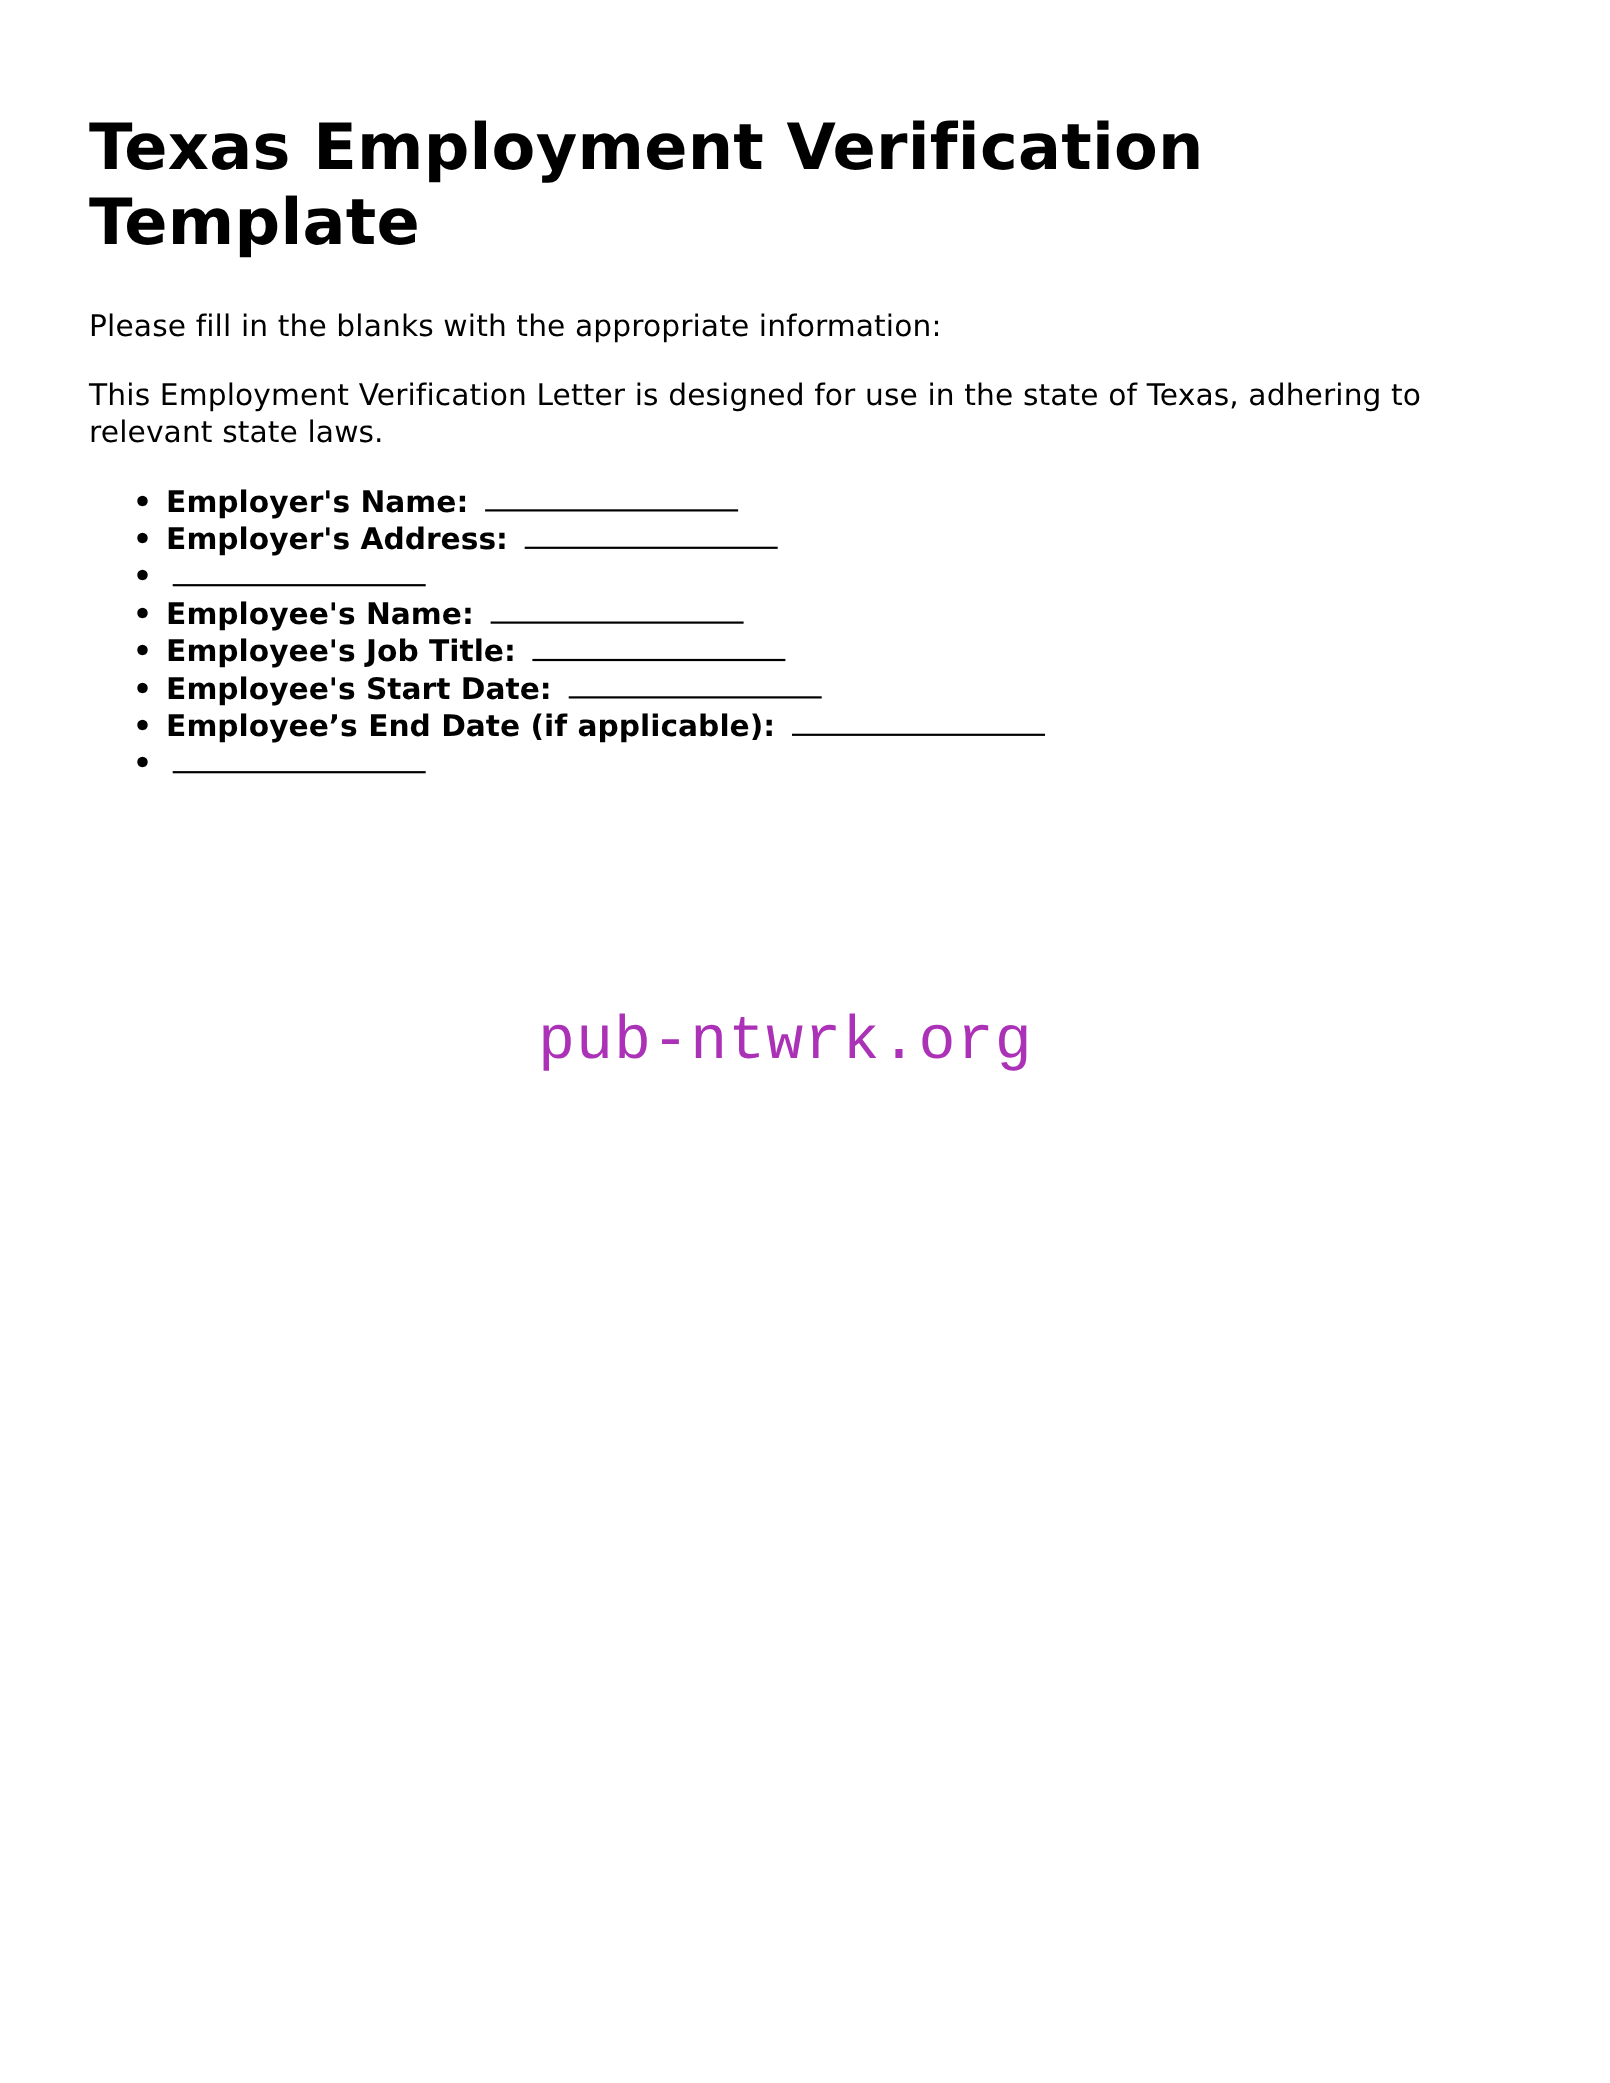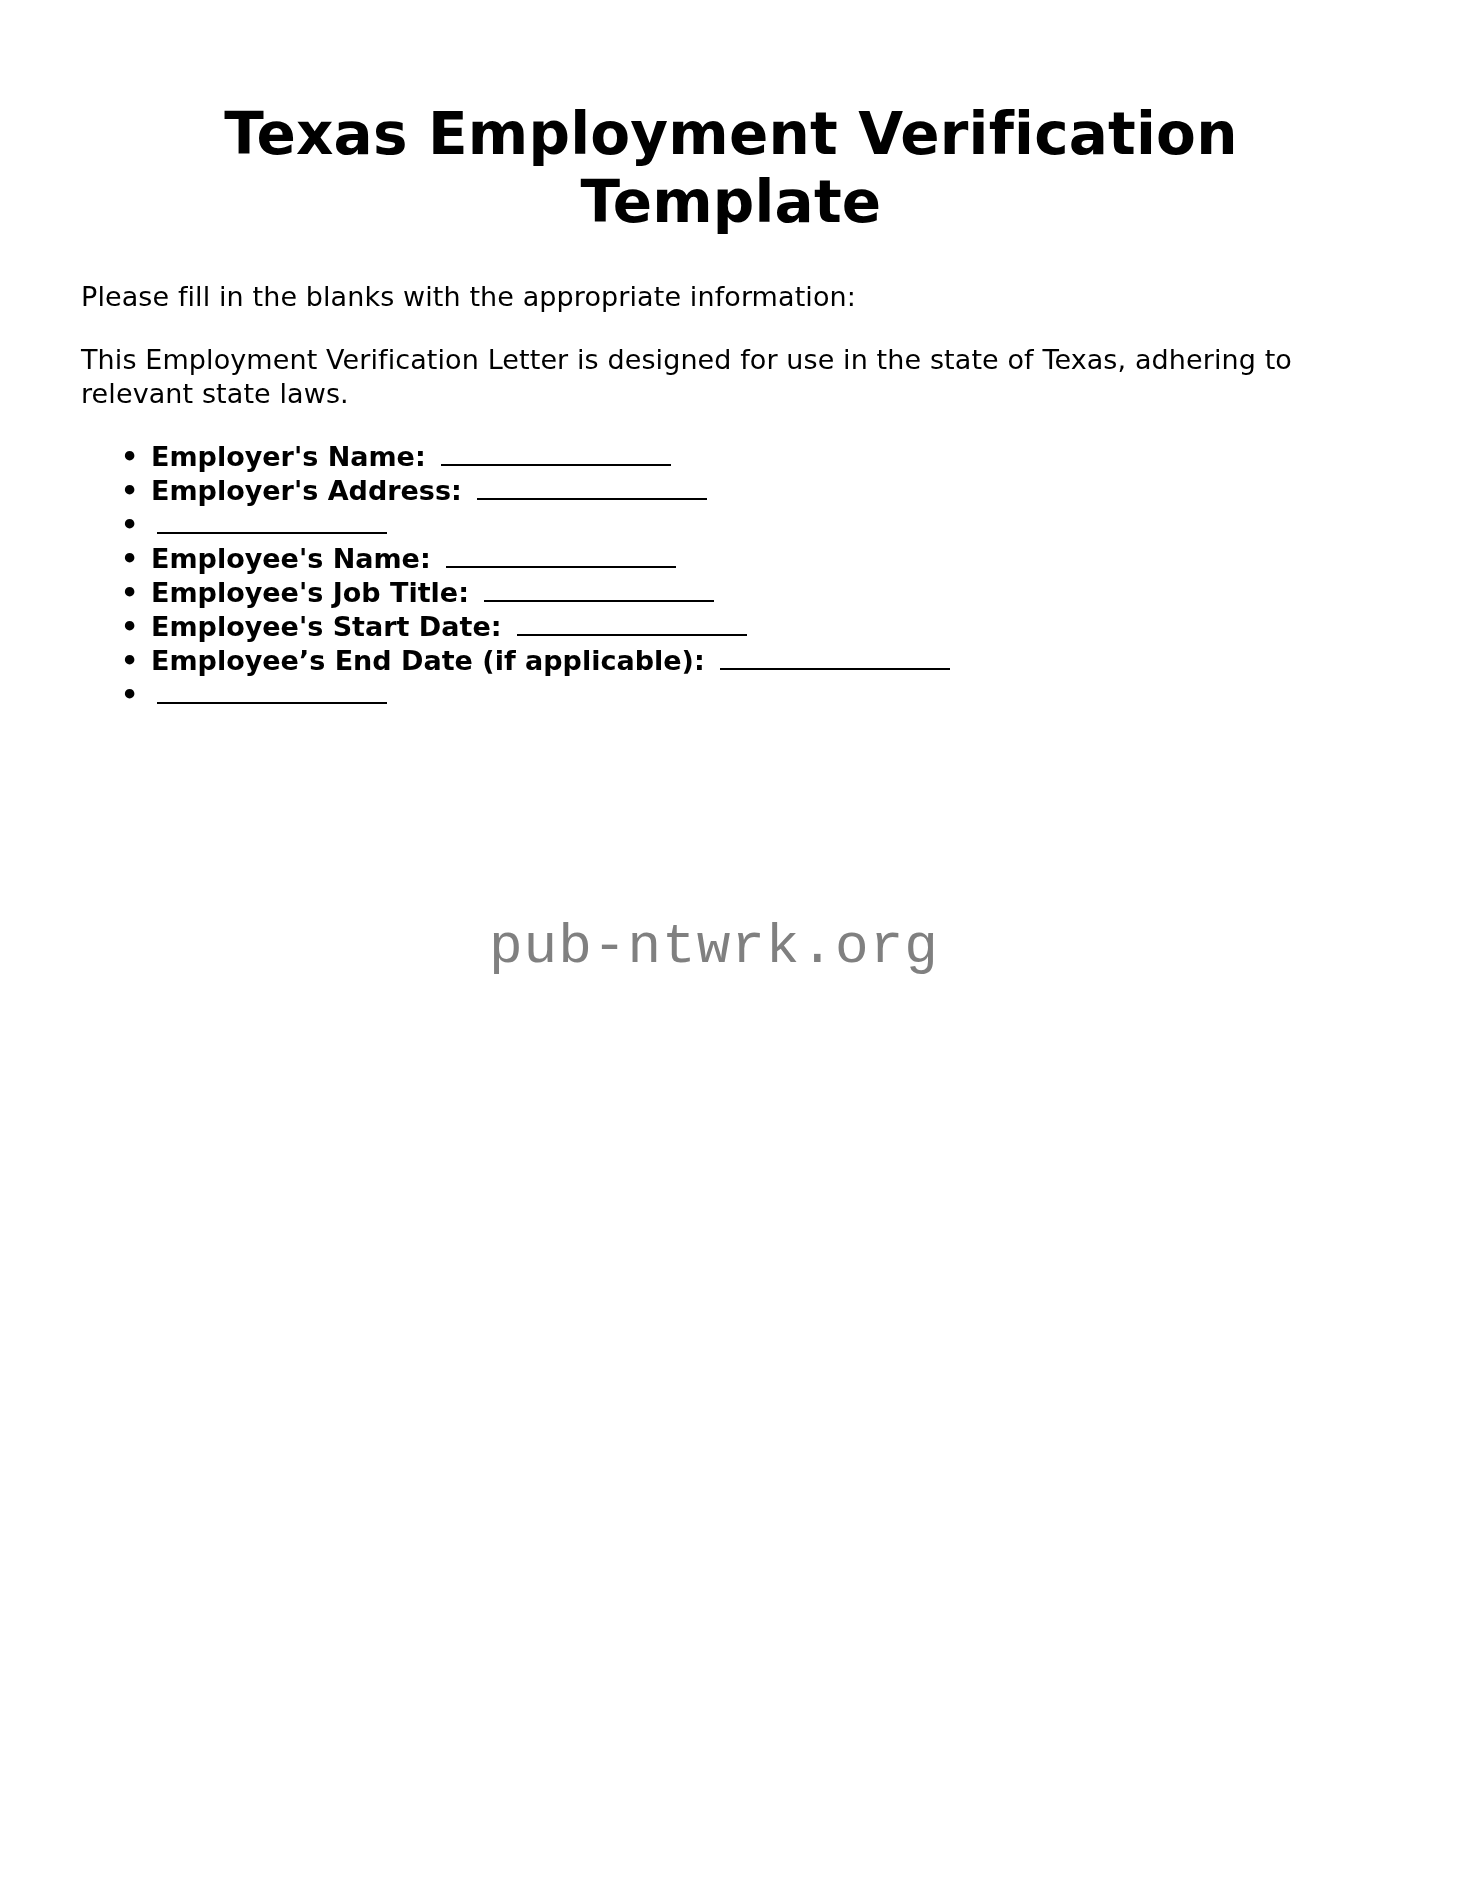--- a/index.html
+++ b/index.html
@@ -21,21 +21,20 @@
       top: 100px;
       width: 1300px;
     }
     h1 {
       font-family: "DejaVu Sans", sans-serif;
       font-weight: bold;
       font-size: 58px;
       line-height: 68px;
       margin: 0 0 44px 0;
       letter-spacing: 0.2px;
-      text-align: center;
     }
     p {
       font-size: 27px;
       line-height: 34px;
       margin: 0 0 29px 0;
       letter-spacing: 0.1px;
     }
     ul {
       list-style: none;
       margin: 0 0 29px 0;
@@ -61,21 +60,21 @@
       height: 22px;
       vertical-align: baseline;
       margin-left: 6px;
     }
     .watermark {
       position: absolute;
       left: 489px;
       top: 915px;
       font-family: "Liberation Mono", "DejaVu Sans Mono", monospace;
       font-size: 56px;
-      color: #737373;
+      color: #a21caf;
       letter-spacing: 1px;
       opacity: 0.9;
       white-space: nowrap;
     }
   </style>
 </head>
 <body>
 
 <div class="page">
   <h1>Texas Employment Verification Template</h1>

